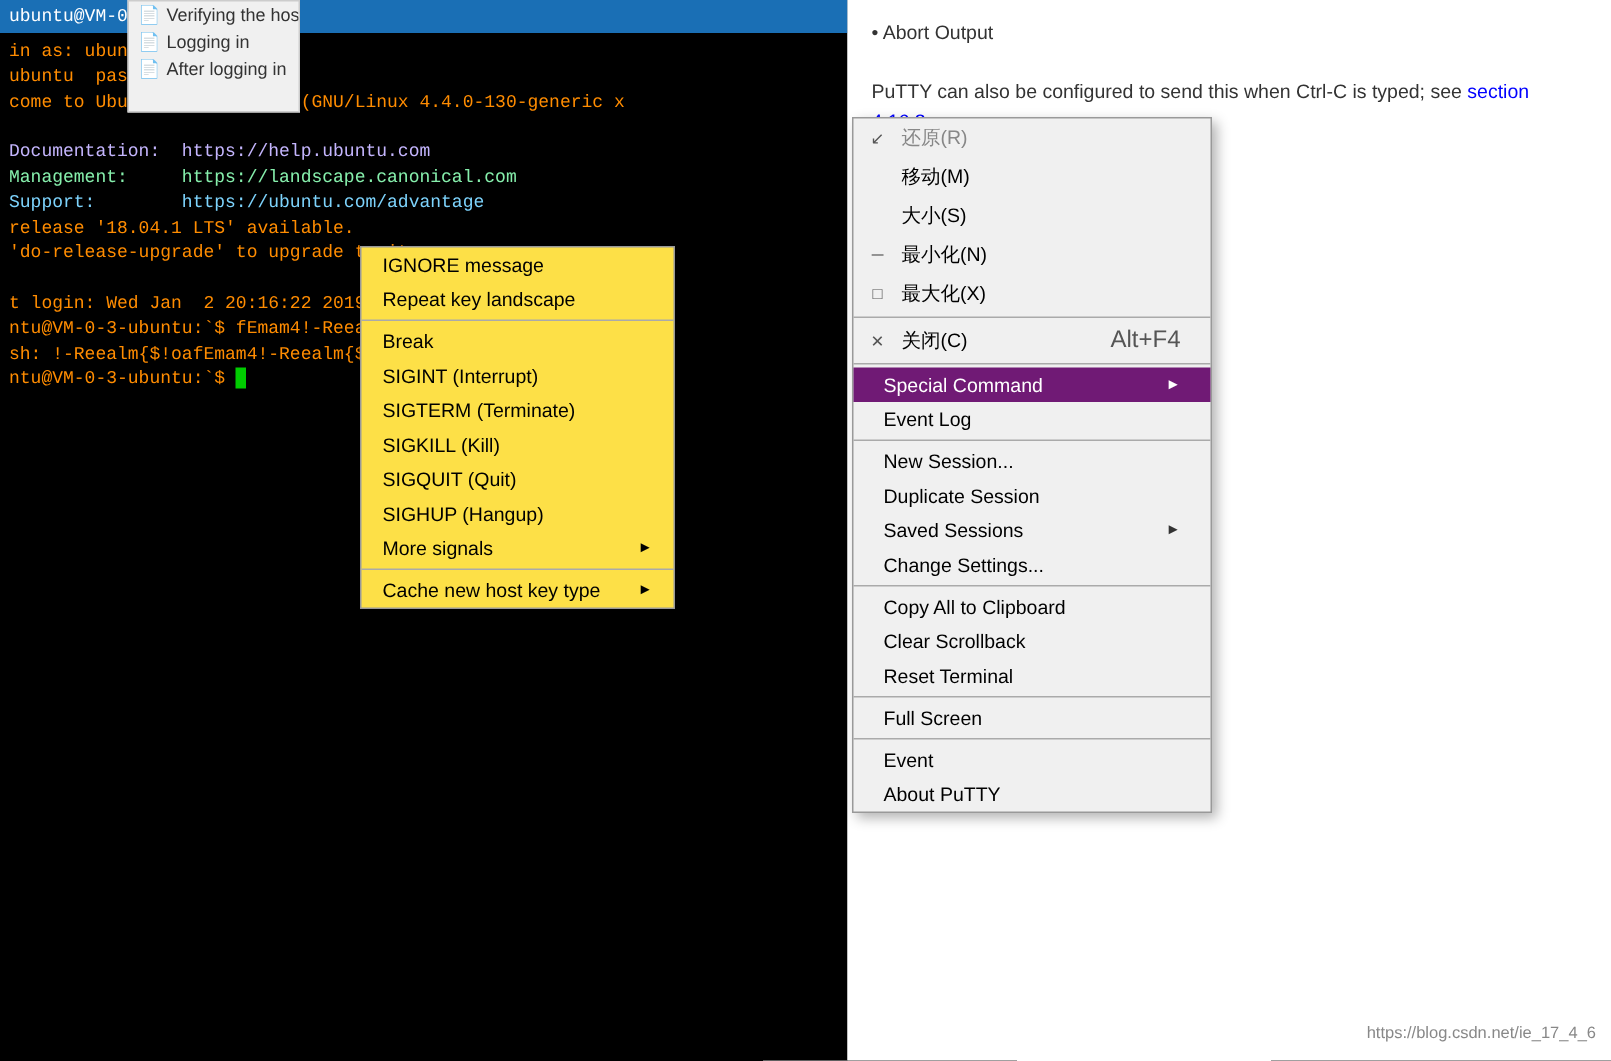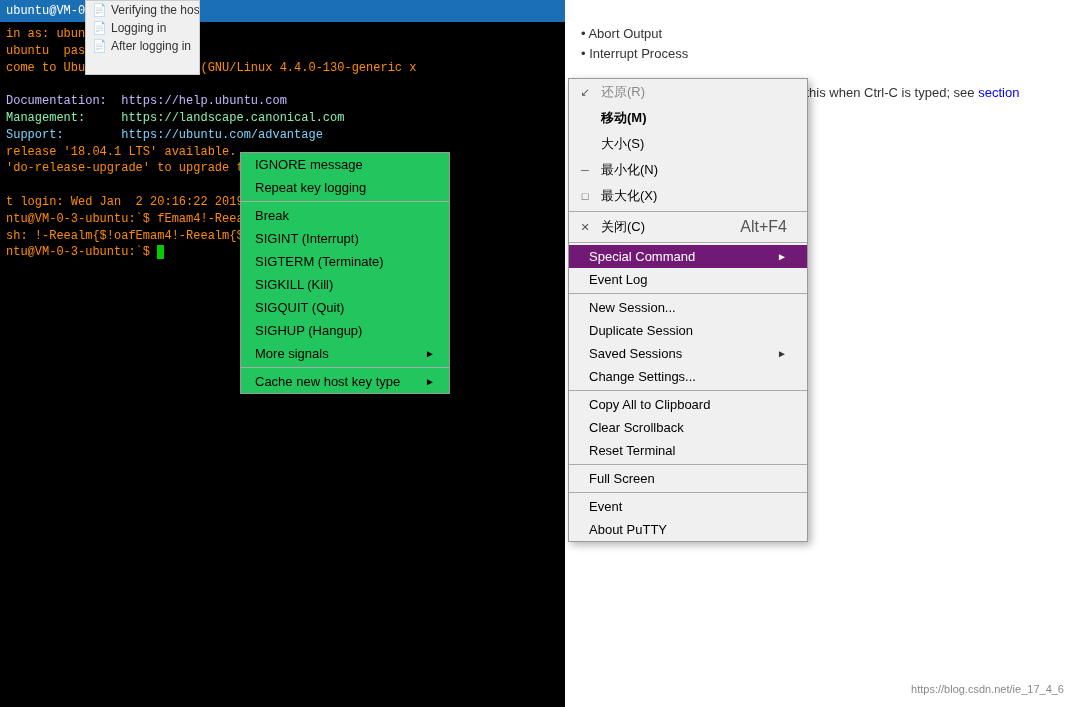--- a/index.html
+++ b/index.html
@@ -44,21 +44,21 @@
       line-height: 1.4;
     }
 
     
     .doc-area {
       position: absolute;
       left: 565px; top: 0;
       width: 509px;
       height: 707px;
       background: #fff;
-      padding: 24px 16px;
+      padding: 12px 16px;
       font-size: 13px;
       color: #333;
       line-height: 1.5;
       overflow: hidden;
     }
 
     .doc-area a { color: #00f; text-decoration: none; }
 
     
     .sidebar-panel {
@@ -144,23 +144,23 @@
 
     .menu-shortcut {
       color: #555;
       font-size: 16px;
     }
 
     
     .submenu {
       position: absolute;
       left: 240px;
-      top: 152px;
+      top: 164px;
       width: 210px;
-      background: #22c55e;
+      background: #fde047;
       border: 1px solid #999;
       box-shadow: 3px 3px 8px rgba(0,0,0,0.3);
       z-index: 101;
       font-size: 13px;
     }
 
     .submenu .menu-item {
       padding: 4px 14px;
       justify-content: space-between;
     }
@@ -210,21 +210,20 @@
     <span>Logging in</span>
   </div>
   <div class="sidebar-item">
     <span>📄</span>
     <span>After logging in</span>
   </div>
 </div>
 
 <div class="doc-area">
   <div>• Abort Output</div>
-  <div>• Interrupt Process</div>
   <br>
   <div>
     PuTTY can also be configured to send this when Ctrl-C is typed; see 
     <a href="#">section 4.16.3</a>.
   </div>
   <br>
   
   <div style="height: 300px;"></div>
   <div style="color:#888; font-size:11px; position:absolute; bottom:10px; right:10px;">
     https://blog.csdn.net/ie_17_4_6
@@ -234,21 +233,21 @@
 <div class="context-menu">
 
   <div class="menu-item disabled with-icon">
     <span style="display:flex; align-items:center; gap:4px;">
       <span class="menu-icon-prefix">↙</span>
       <span>还原(R)</span>
     </span>
   </div>
 
   <div class="menu-item with-icon">
-    <span style="display:flex; align-items:center; gap:4px;font-weight:bold;">
+    <span style="display:flex; align-items:center; gap:4px;">
       <span class="menu-icon-prefix"></span>
       <span>移动(M)</span>
     </span>
   </div>
 
   <div class="menu-item with-icon">
     <span style="display:flex; align-items:center; gap:4px;">
       <span class="menu-icon-prefix"></span>
       <span>大小(S)</span>
     </span>
@@ -331,21 +330,21 @@
   <div class="menu-item">
     <span>About PuTTY</span>
   </div>
 </div>
 
 <div class="submenu">
   <div class="menu-item">
     <span>IGNORE message</span>
   </div>
   <div class="menu-item">
-    <span>Repeat key logging</span>
+    <span>Repeat key landscape</span>
   </div>
   <div class="submenu-separator"></div>
   <div class="menu-item">
     <span>Break</span>
   </div>
   <div class="menu-item">
     <span>SIGINT (Interrupt)</span>
   </div>
   <div class="menu-item">
     <span>SIGTERM (Terminate)</span>

